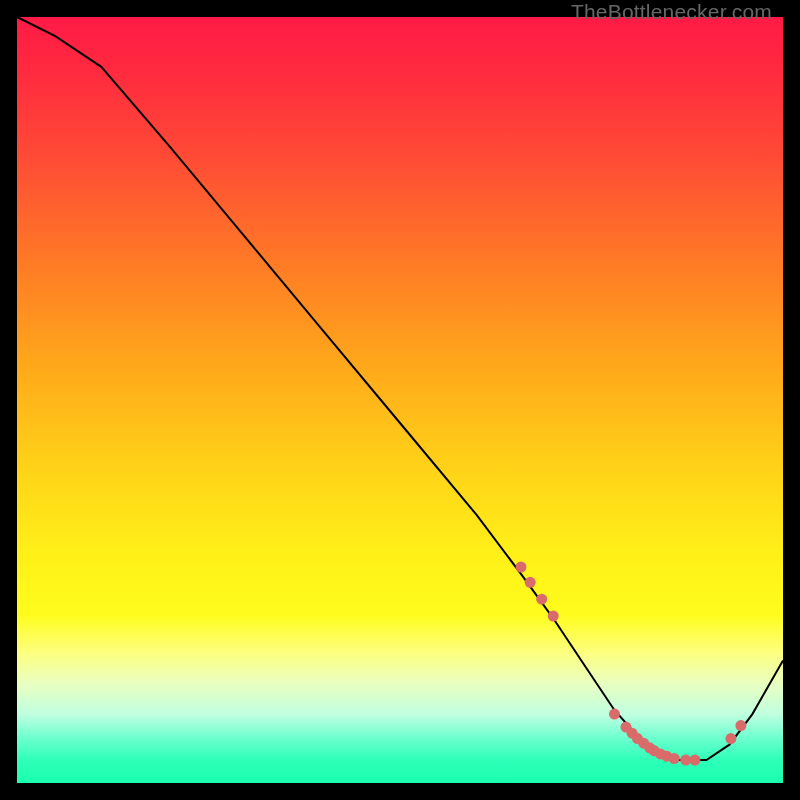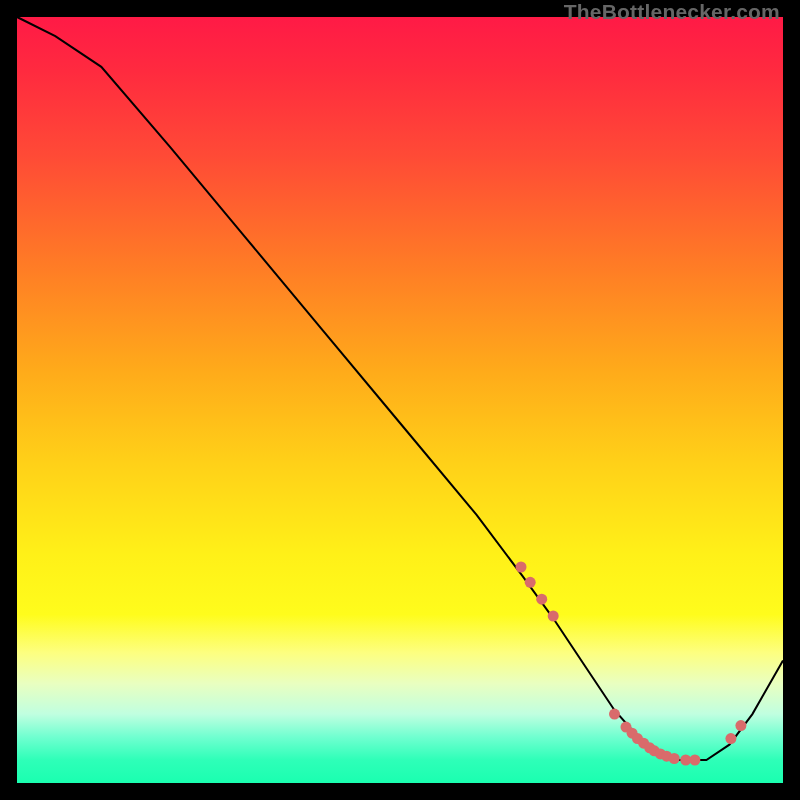--- a/index.html
+++ b/index.html
@@ -30,24 +30,24 @@
       #e9ffc0 87%,
       #c0ffe0 91%,
       #70ffd0 94%,
       #2effb8 97%,
       #1affb0 100%
     );
   }
   .watermark {
     position: absolute;
     top: 0px;
-    right: 20px;
+    right: 28px;
     color: #666;
     font-size: 21px;
-    font-weight: 700;
+    font-weight: 400;
     font-family: Arial, sans-serif;
     letter-spacing: 0.2px;
   }
   svg.curve {
     position: absolute;
     left: 0;
     top: 0;
     width: 766px;
     height: 766px;
     overflow: visible;

